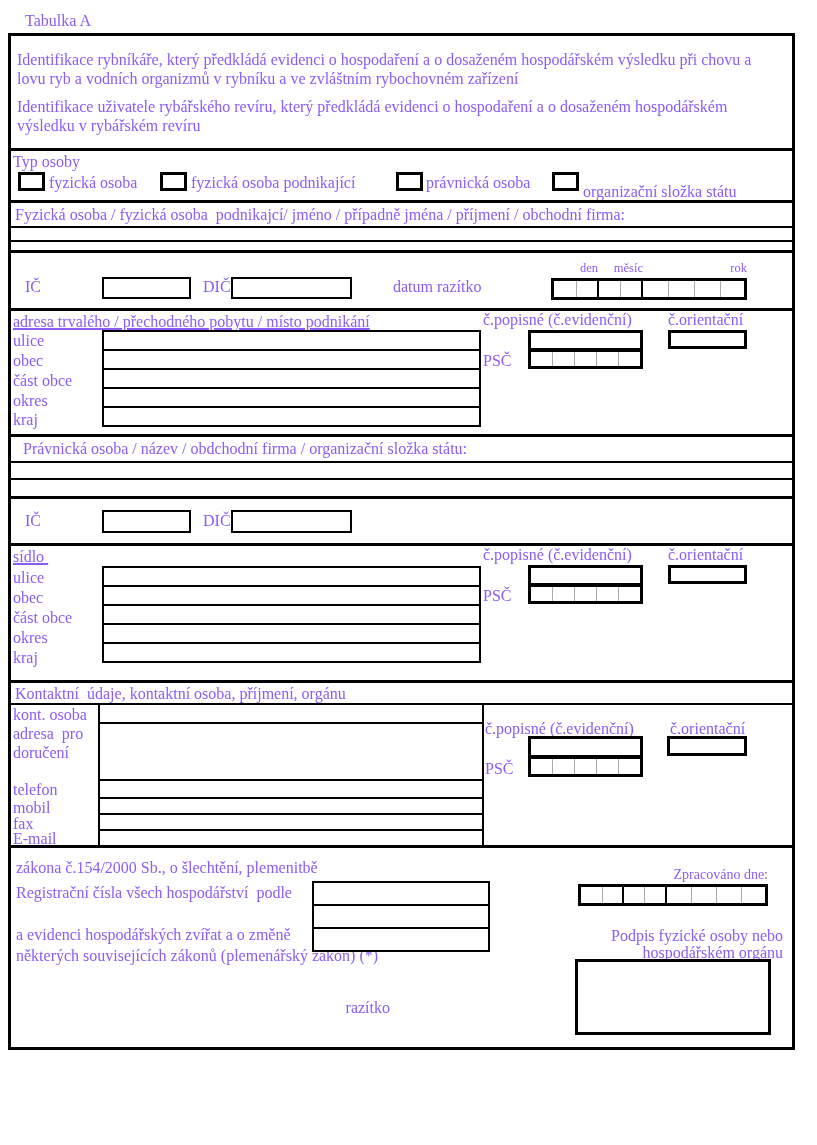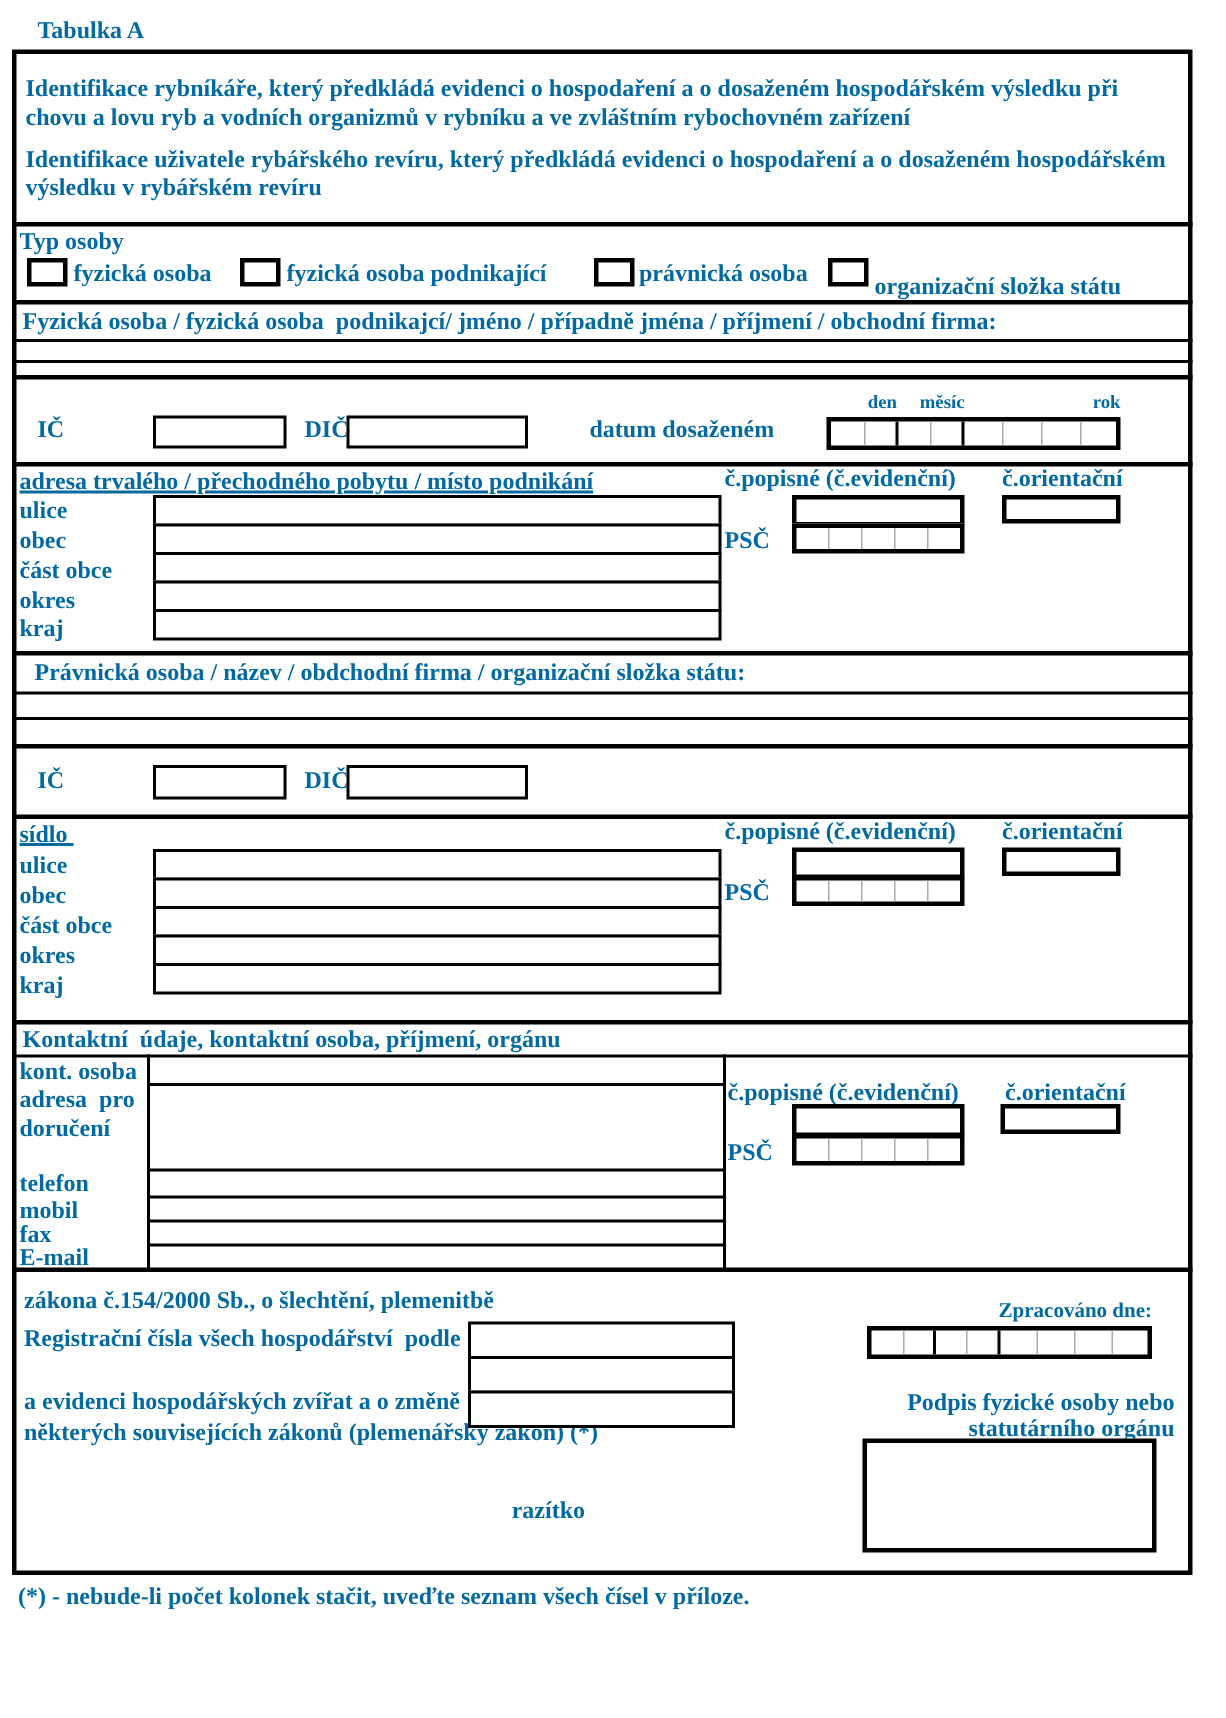--- a/index.html
+++ b/index.html
@@ -1,18 +1,18 @@
 <!DOCTYPE html>
 <html><head>
 <meta charset="utf-8">
 <style>
   html,body { margin:0; padding:0; background:#fff; }
   .form {
     position:relative; width:817px; height:1145px; background:#fff;
-    font-family:"Liberation Serif", serif; font-weight:bold; color:#0369a1;
+    font-family:"Liberation Serif", serif; font-weight:normal; color:#8b5cf6;
     overflow:hidden;
   }
   .abs { position:absolute; }
   .t { position:absolute; font-size:16px; line-height:15px; white-space:pre; }
   .t-sm { position:absolute; font-size:12.5px; line-height:14px; white-space:pre; }
   .wrap { white-space:normal; line-height:19px; }
   .title { position:absolute; font-size:16px; white-space:pre; }
   .underline { text-decoration:underline; text-decoration-thickness:1.5px; }
   .outerbox { position:absolute; border:3px solid #000; box-sizing:border-box; background:#fff; }
   .hline3 { position:absolute; height:3px; background:#000; }
@@ -62,21 +62,21 @@
   <div class="abs" style="left:11px; top:228px; width:781px; height:11px;"></div>
   <div class="hline1" style="left:8px; top:240px; width:787px;"></div>
   <div class="abs" style="left:11px; top:242px; width:781px; height:8px;"></div>
 
   <div class="hline3" style="left:8px; top:250px; width:787px;"></div>
 
   <div class="t" style="left:25px; top:279px;">IČ</div>
   <div class="input" style="left:102px; top:277px; width:89px; height:22px;"></div>
   <div class="t" style="left:203px; top:279px;">DIČ</div>
   <div class="input" style="left:231px; top:277px; width:121px; height:22px;"></div>
-  <div class="t" style="left:393px; top:279px;">datum dosaženém</div>
+  <div class="t" style="left:393px; top:279px;">datum razítko</div>
 
   <div class="t-sm center" style="left:551px; top:261px; width:47px;">den</div>
   <div class="t-sm center" style="left:598px; top:261px; width:45px;">měsíc</div>
   <div class="t-sm center" style="left:643px; top:261px; width:104px;">rok</div>
 
   <div class="grid" style="left:551px; top:278px; width:196px; height:22px;">
     <div class="c sep-thin" style="width:23px;"></div>
     <div class="c sep-thick" style="width:22px;"></div>
     <div class="c sep-thin" style="width:22px;"></div>
     <div class="c sep-thick" style="width:22px;"></div>
@@ -217,20 +217,19 @@
     <div class="c sep-thick" style="width:21px;"></div>
     <div class="c sep-thin" style="width:21px;"></div>
     <div class="c sep-thick" style="width:22px;"></div>
     <div class="c sep-thin" style="width:25px;"></div>
     <div class="c sep-thin" style="width:25px;"></div>
     <div class="c sep-thin" style="width:25px;"></div>
     <div class="c" style="width:23px;"></div>
   </div>
 
   <div class="t center" style="left:563px; top:927px; width:220px; line-height:17px;">Podpis fyzické osoby nebo</div>
-  <div class="t center" style="left:563px; top:944px; width:220px; line-height:17px;">statutárního orgánu</div>
+  <div class="t center" style="left:563px; top:944px; width:220px; line-height:17px;">hospodářském orgánu</div>
   <div class="bbox" style="left:575px; top:959px; width:196px; height:76px;"></div>
 
   <div class="t center" style="left:270px; top:1000px; width:120px;">razítko</div>
 
-  <div class="t" style="left:12px; top:1057px;">(*) - nebude-li počet kolonek stačit, uveďte seznam všech čísel v příloze.</div>
 
 </div>
 
 </body></html>

